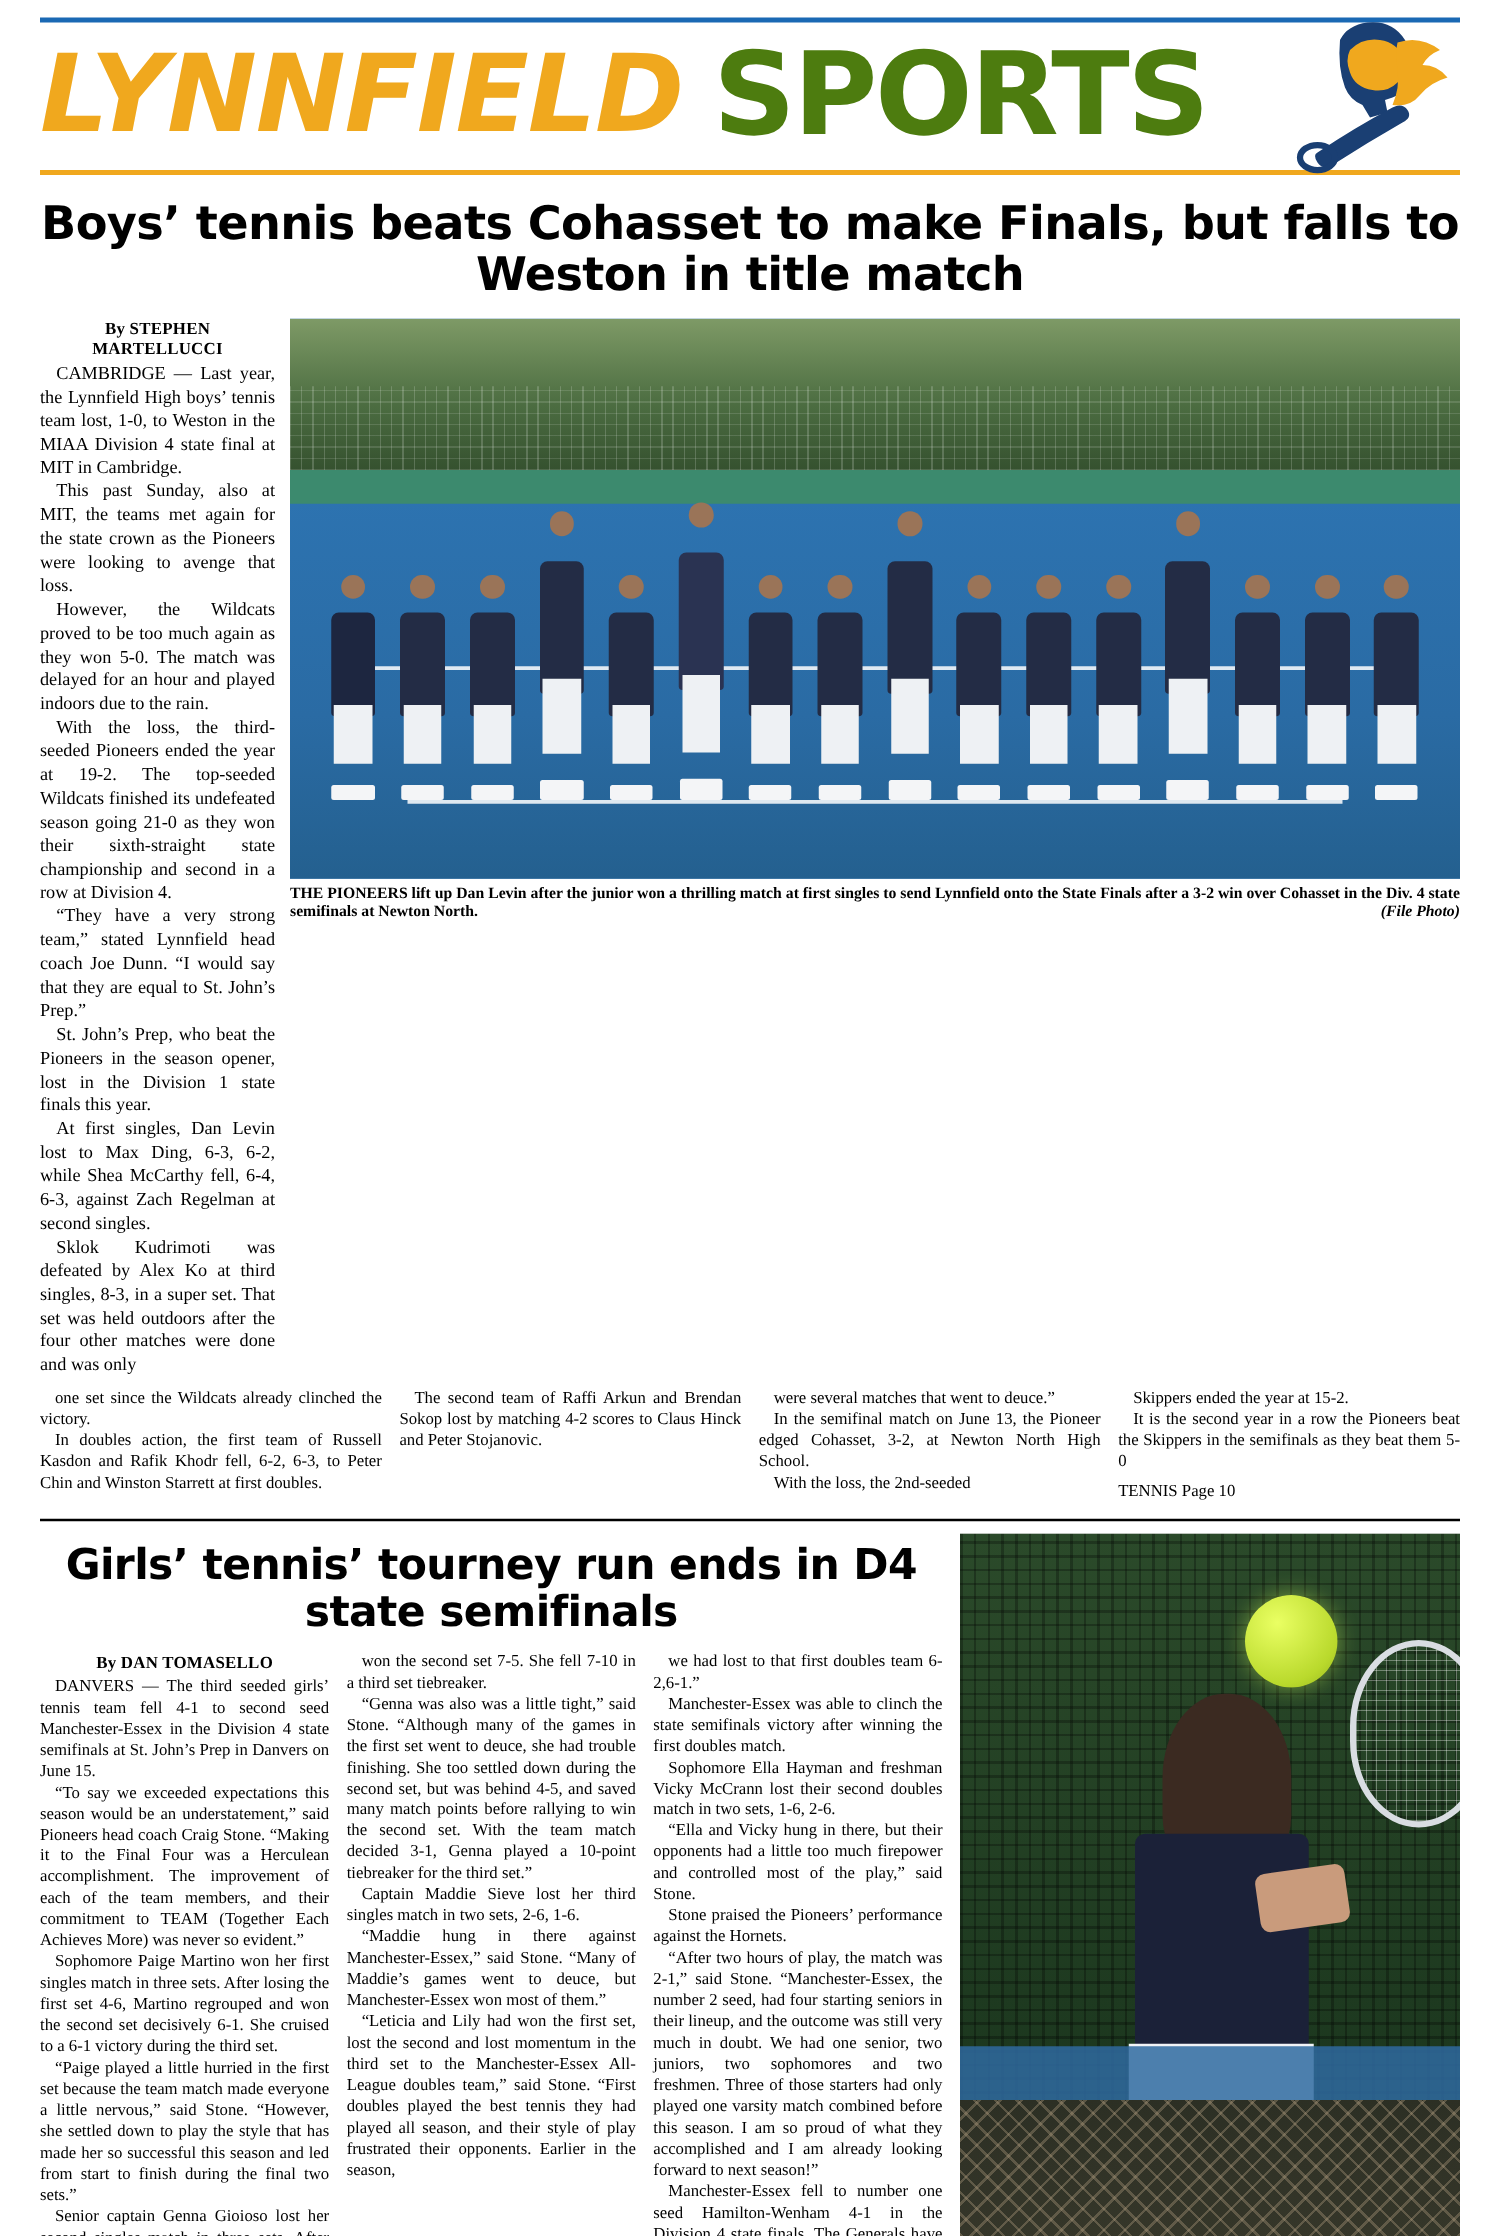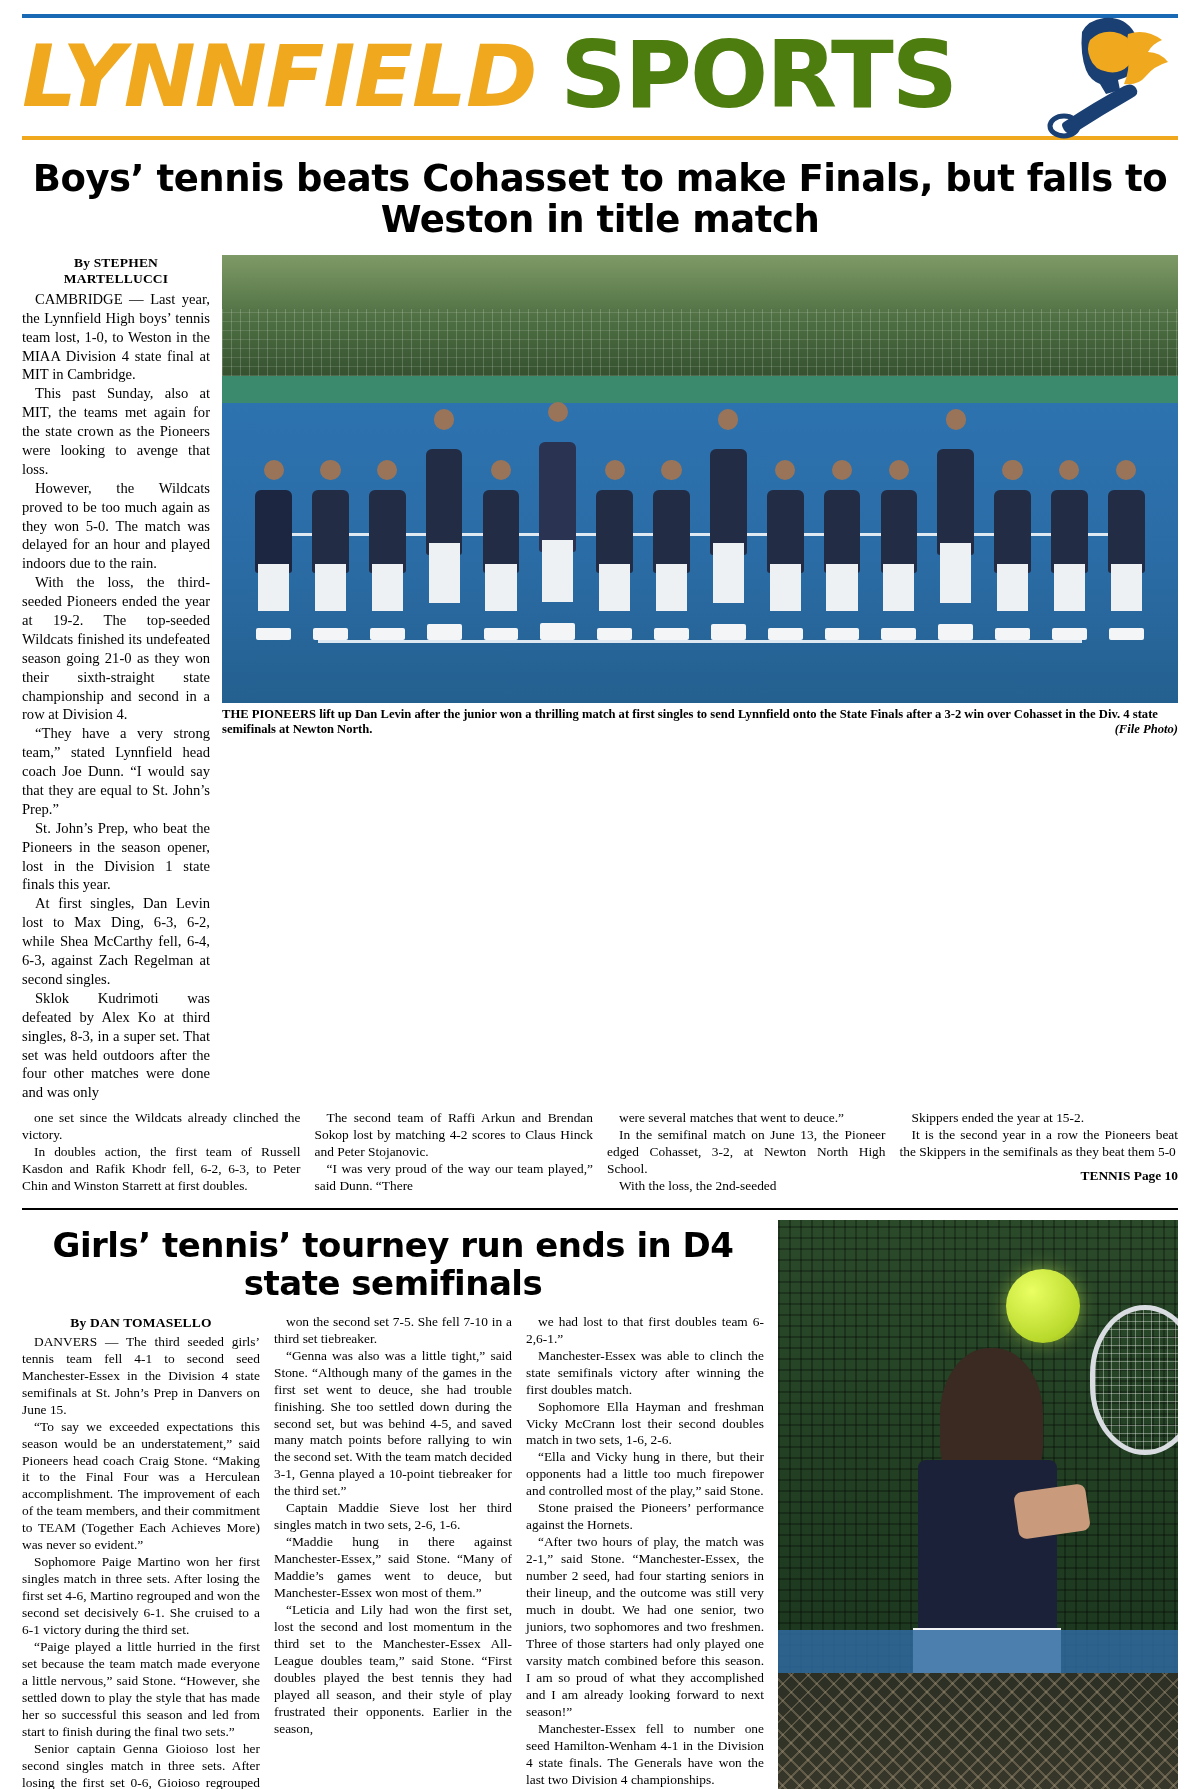--- a/index.html
+++ b/index.html
@@ -4,21 +4,21 @@
 <style>
   * { box-sizing: border-box; }
   html, body { margin:0; padding:0; }
   body {
     width:1200px; height:1789px;
     background:#ffffff;
     font-family:"Liberation Serif", serif;
     color:#000;
     overflow:hidden;
   }
-  .page { position:relative; width:1200px; height:1789px; padding:0 22px; }
+  .page { position:relative; width:1200px; height:1789px; padding:0 32px; }
 
   
   .masthead { position:relative; padding-top:14px; }
   .mast-rule-top { height:4px; background:#1a69b4; margin-bottom:2px; }
   .mast-rule-bottom { height:4px; background:#f0a81e; margin-top:4px; }
   .mast-inner { position:relative; height:112px; display:flex; align-items:center; }
   .mast-lynnfield {
     font-family:"DejaVu Sans", sans-serif;
     font-weight:bold; font-style:italic;
     font-size:86px; letter-spacing:-1px;
@@ -65,21 +65,21 @@
   .cap {
     font-size:12.6px; line-height:1.22; font-weight:bold;
     margin-top:4px; font-family:"Liberation Serif", serif;
   }
   .cap .credit { float:right; font-style:italic; font-weight:bold; }
 
   
   .jump { display:flex; gap:14px; margin-top:8px; }
   .jump > div { flex:1; font-size:13.4px; line-height:1.26; text-align:justify; }
   .jump p { margin:0; text-indent:12px; }
-  .jumpline { font-weight:bold; text-align:right; margin-top:7px; font-size:13.4px; }
+  .jumpline { font-weight:normal; text-align:left; margin-top:7px; font-size:13.4px; }
 
   hr.sep { border:0; border-top:2.5px solid #000; margin:13px 0 10px 0; }
 
   
   h2.headline2 {
     font-family:"DejaVu Sans", sans-serif;
     font-weight:bold; font-size:34px; line-height:1.12;
     text-align:center; margin:6px 0 12px 0; letter-spacing:-0.5px;
   }
   .story2 { display:flex; gap:14px; }
@@ -288,21 +288,20 @@
     </div>
   </div>
 
   <div class="jump">
     <div>
       <p>one set since the Wildcats already clinched the victory.</p>
       <p>In doubles action, the first team of Russell Kasdon and Rafik Khodr fell, 6-2, 6-3, to Peter Chin and Winston Starrett at first doubles.</p>
     </div>
     <div>
       <p>The second team of Raffi Arkun and Brendan Sokop lost by matching 4-2 scores to Claus Hinck and Peter Stojanovic.</p>
-      <p>“I was very proud of the way our team played,” said Dunn. “There</p>
     </div>
     <div>
       <p>were several matches that went to deuce.”</p>
       <p>In the semifinal match on June 13, the Pioneer edged Cohasset, 3-2, at Newton North High School.</p>
       <p>With the loss, the 2nd-seeded</p>
     </div>
     <div>
       <p>Skippers ended the year at 15-2.</p>
       <p>It is the second year in a row the Pioneers beat the Skippers in the semifinals as they beat them 5-0</p>
       <div class="jumpline">TENNIS Page 10</div>

